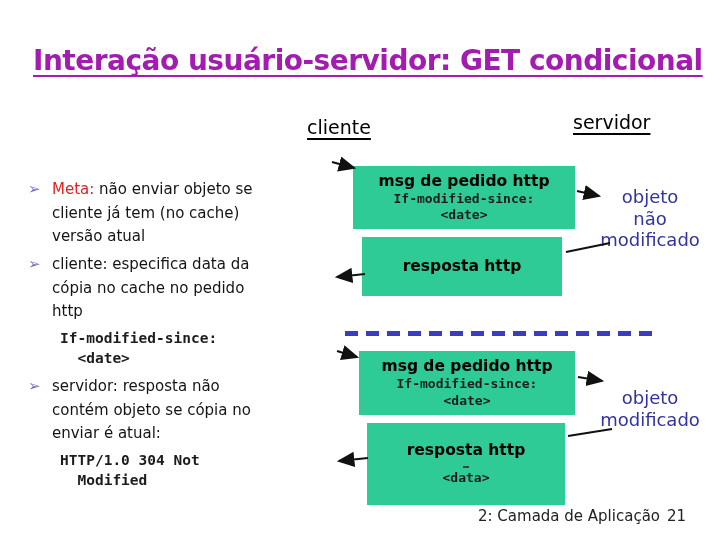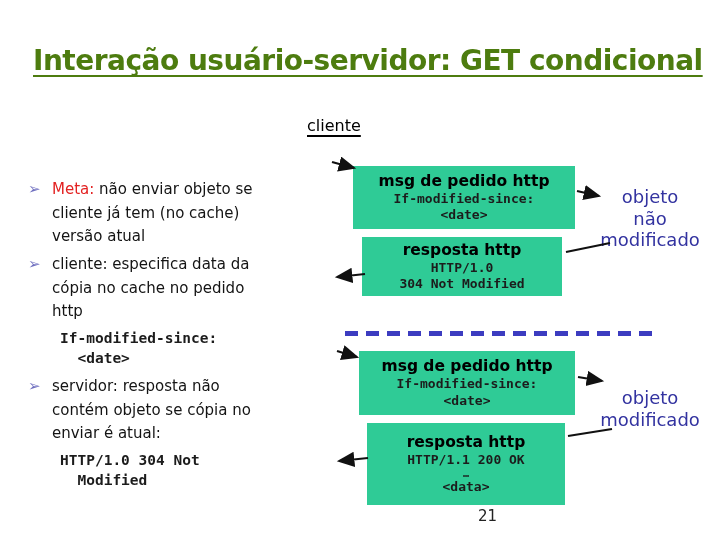--- a/index.html
+++ b/index.html
@@ -3,42 +3,42 @@
 <meta charset="utf-8">
 <style>
   html,body{margin:0;padding:0;background:#fff;}
   #slide{
     position:relative;width:720px;height:540px;background:#ffffff;
     font-family:"DejaVu Sans","Liberation Sans",sans-serif;overflow:hidden;
   }
   
   #title{
     position:absolute;left:33px;top:44px;width:680px;
-    font-size:28px;font-weight:600;color:#4d7c0f;letter-spacing:-0.5px;
+    font-size:28px;font-weight:600;color:#a21caf;letter-spacing:-0.5px;
     text-decoration:underline;text-decoration-thickness:2px;text-underline-offset:5px;
     white-space:nowrap;
   }
   
   .bullet-row{position:absolute;left:28px;display:flex;align-items:flex-start;}
   .bullet-marker{
     width:24px;flex:0 0 24px;color:#7070C0;font-size:15px;line-height:23px;
     font-weight:bold;
   }
   .bullet-text{
     width:262px;font-size:15px;line-height:23.5px;color:#141414;
     white-space:pre-line;
   }
   .bullet-lead{color:#E32222;}
   .code-block{
     position:absolute;left:60px;font-family:"DejaVu Sans Mono","Liberation Mono",monospace;
     font-weight:bold;font-size:14.5px;line-height:20px;color:#1c1c1c;white-space:pre;
   }
   
   .endpoint-label{
-    position:absolute;font-size:16px;color:#000;
+    position:absolute;font-size:19px;color:#000;
     text-decoration:underline;text-decoration-thickness:1.5px;text-underline-offset:4px;
   }
   #client-label{left:307px;top:116px;}
   #server-label{left:573px;top:111px;}
   
   .msg-box{
     position:absolute;background:#2FCB96;box-sizing:border-box;
     display:flex;flex-direction:column;justify-content:center;align-items:center;
     text-align:center;padding:2px 16px;
   }
@@ -100,44 +100,42 @@
     <span class="bullet-marker">➢</span>
     <span class="bullet-text">servidor: resposta não
 contém objeto se cópia no
 enviar é atual:</span>
   </div>
 
   <div class="code-block" style="top:450px;">HTTP/1.0 304 Not
   Modified</div>
 
   <div class="endpoint-label" id="client-label">cliente</div>
+  <div class="endpoint-label" id="server-label">servidor</div>
 
   <div class="msg-box" id="box-1">
     <div class="box-title">msg de pedido http</div>
     <div class="box-code">If-modified-since:
 &lt;date&gt;</div>
   </div>
 
   <div class="msg-box" id="box-2">
     <div class="box-title">resposta http</div>
-    <div class="box-code">HTTP/1.0
-304 Not Modified</div>
   </div>
 
   <div id="divider"></div>
 
   <div class="msg-box" id="box-3">
     <div class="box-title">msg de pedido http</div>
     <div class="box-code">If-modified-since:
 &lt;date&gt;</div>
   </div>
 
   <div class="msg-box" id="box-4">
     <div class="box-title">resposta http</div>
-    <div class="box-code">HTTP/1.1 200 OK</div>
     <div class="box-code box-ellipsis">…</div>
     <div class="box-code">&lt;data&gt;</div>
   </div>
 
   <div class="side-label" id="side-label-1">objeto
 não
 modificado</div>
   <div class="side-label" id="side-label-2">objeto
 modificado</div>
 
@@ -153,16 +151,17 @@
     <line x1="610" y1="243" x2="566" y2="252" stroke="#111" stroke-width="2.2"></line>
     <line x1="365" y1="274" x2="337" y2="277" stroke="#111" stroke-width="2.2" marker-end="url(#ah)"></line>
 
     <line x1="337" y1="351" x2="357" y2="357" stroke="#111" stroke-width="2.2" marker-end="url(#ah)"></line>
     <line x1="578" y1="377" x2="602" y2="381" stroke="#111" stroke-width="2.2" marker-end="url(#ah)"></line>
     <line x1="612" y1="429" x2="568" y2="436" stroke="#111" stroke-width="2.2"></line>
     <line x1="368" y1="458" x2="339" y2="461" stroke="#111" stroke-width="2.2" marker-end="url(#ah)"></line>
   </svg>
 
   <div id="footer">
+    <span>2: Camada de Aplicação</span>
     <span>21</span>
   </div>
 
 </div>
 
 </body></html>

